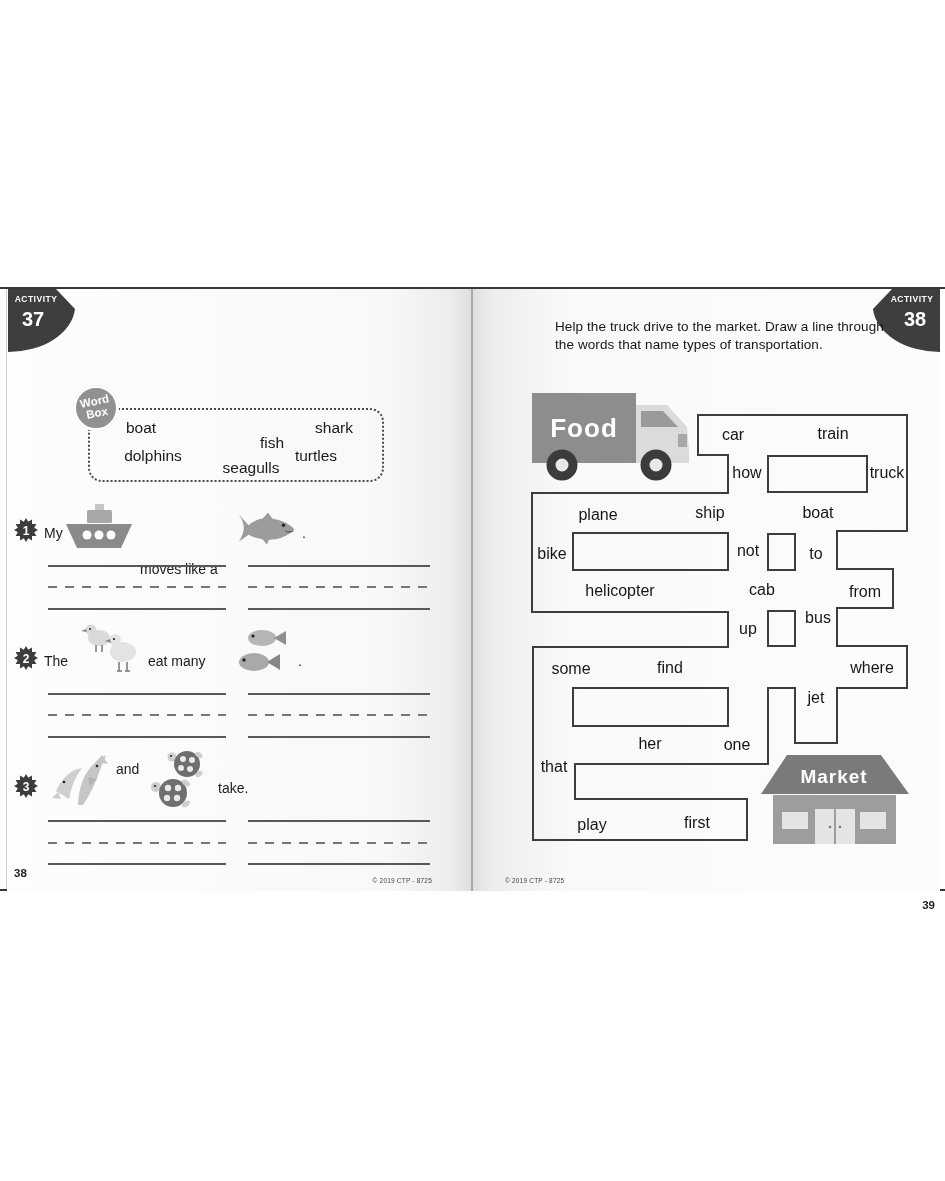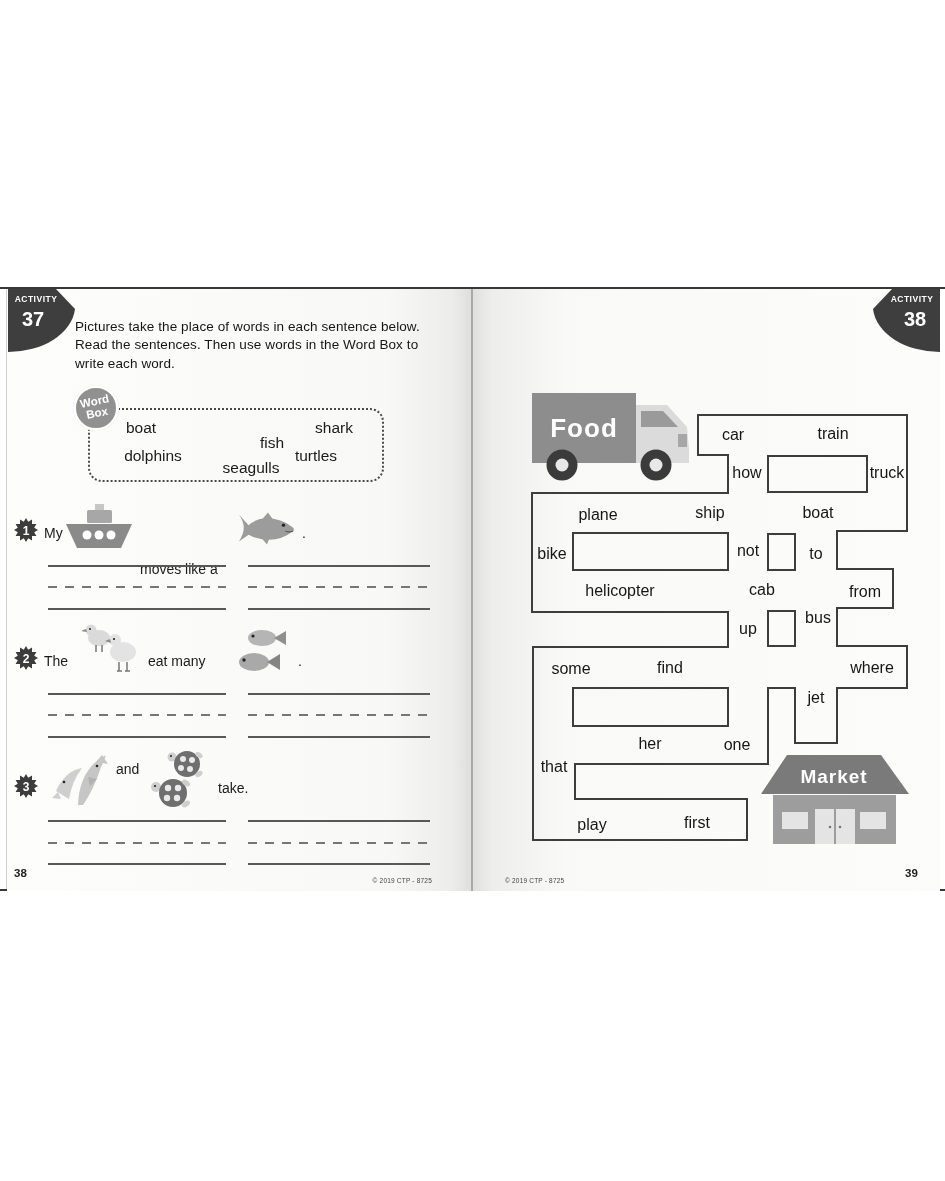--- a/index.html
+++ b/index.html
@@ -51,21 +51,20 @@
     <div class="page-left"></div>
     <div class="page-right"></div>
     <div class="gutter"></div>
 
     <svg class="abs" style="left:8px;top:0;" width="70" height="64" viewBox="0 0 70 64">
       <path d="M0,0 L48,0 L67,20 A67,47 0 0 1 0,63 Z" fill="#3e3e3e"></path>
       <text x="28" y="13" text-anchor="middle" font-size="8.5" font-weight="bold" fill="#ffffff" letter-spacing="0.5">ACTIVITY</text>
       <text x="25" y="37" text-anchor="middle" font-size="20" font-weight="bold" fill="#ffffff">37</text>
     </svg>
 
-    <div class="abs instr" style="left:75px;top:29px;width:345px;">Pictures take the place of words in each sentence below. Read the sentences. Then use words in the Word Box to write each word.</div>
 
     <div class="wordbox"></div>
     <svg class="abs" style="left:71px;top:94px;" width="50" height="50" viewBox="0 0 50 50">
       <circle cx="25" cy="25" r="23" fill="#c9c9c9"></circle>
       <circle cx="25" cy="25" r="21.5" fill="#919191" stroke="#ffffff" stroke-width="3"></circle>
       <g transform="rotate(-12 25 25)">
         <text x="25" y="22" text-anchor="middle" font-size="11.5" font-weight="bold" fill="#ffffff">Word</text>
         <text x="25" y="34" text-anchor="middle" font-size="11.5" font-weight="bold" fill="#ffffff">Box</text>
       </g>
     </svg>
@@ -203,20 +202,21 @@
 
     <span class="footer-num" style="left:14px;top:578px;">38</span>
     <span class="footer-copy" style="left:330px;top:588px;width:102px;text-align:right;">© 2019 CTP - 8725</span>
 
     <svg class="abs" style="left:870px;top:0;" width="70" height="64" viewBox="0 0 70 64">
       <path d="M70,0 L22,0 L3,20 A67,47 0 0 0 70,63 Z" fill="#3e3e3e"></path>
       <text x="42" y="13" text-anchor="middle" font-size="8.5" font-weight="bold" fill="#ffffff" letter-spacing="0.5">ACTIVITY</text>
       <text x="45" y="37" text-anchor="middle" font-size="20" font-weight="bold" fill="#ffffff">38</text>
     </svg>
 
+    <div class="abs instr" style="left:555px;top:29px;width:335px;">Help the truck drive to the market. Draw a line through the words that name types of transportation.</div>
 
     <svg class="abs" style="left:528px;top:97px;" width="166" height="97" viewBox="0 0 166 97">
       <rect x="4" y="7" width="104" height="70" fill="#8d8d8d"></rect>
       <text x="56" y="51" text-anchor="middle" font-size="26" font-weight="bold" fill="#ffffff" letter-spacing="1">Food</text>
       <path d="M108,19 L139,19 L159,41 L161,63 L161,77 L108,77 Z" fill="#dbdbdb"></path>
       <path d="M113,25 L135,25 L150,41 L113,41 Z" fill="#9a9a9a"></path>
       <rect x="150" y="48" width="9" height="13" fill="#a7a7a7"></rect>
       <circle cx="34" cy="79" r="15.5" fill="#3b3b3b"></circle>
         <circle cx="34" cy="79" r="6.5" fill="#e8e8e8"></circle>
       <circle cx="128" cy="79" r="15.5" fill="#3b3b3b"></circle>
@@ -263,15 +263,15 @@
       <rect x="100" y="61" width="26" height="17" fill="#e4e4e4"></rect>
       <rect x="55" y="58" width="40" height="35" fill="#e4e4e4"></rect>
       <line x1="75" y1="58" x2="75" y2="93" stroke="#9d9d9d" stroke-width="2"></line>
       <circle cx="70" cy="76" r="1.3" fill="#777777"></circle>
         <circle cx="80" cy="76" r="1.3" fill="#777777"></circle>
       <polygon points="27,4 121,4 149,43 1,43" fill="#7a7a7a"></polygon>
       <text x="74" y="32" text-anchor="middle" font-size="19" font-weight="bold" fill="#ffffff" letter-spacing="1">Market</text>
     </svg>
 
     <span class="footer-copy" style="left:505px;top:588px;">© 2019 CTP - 8725</span>
-    <span class="footer-num" style="left:905px;top:578px;width:30px;text-align:left;">39</span>
+    <span class="footer-num" style="left:905px;top:610px;width:30px;text-align:right;">39</span>
   </div>
 </div>
 
 </body></html>

